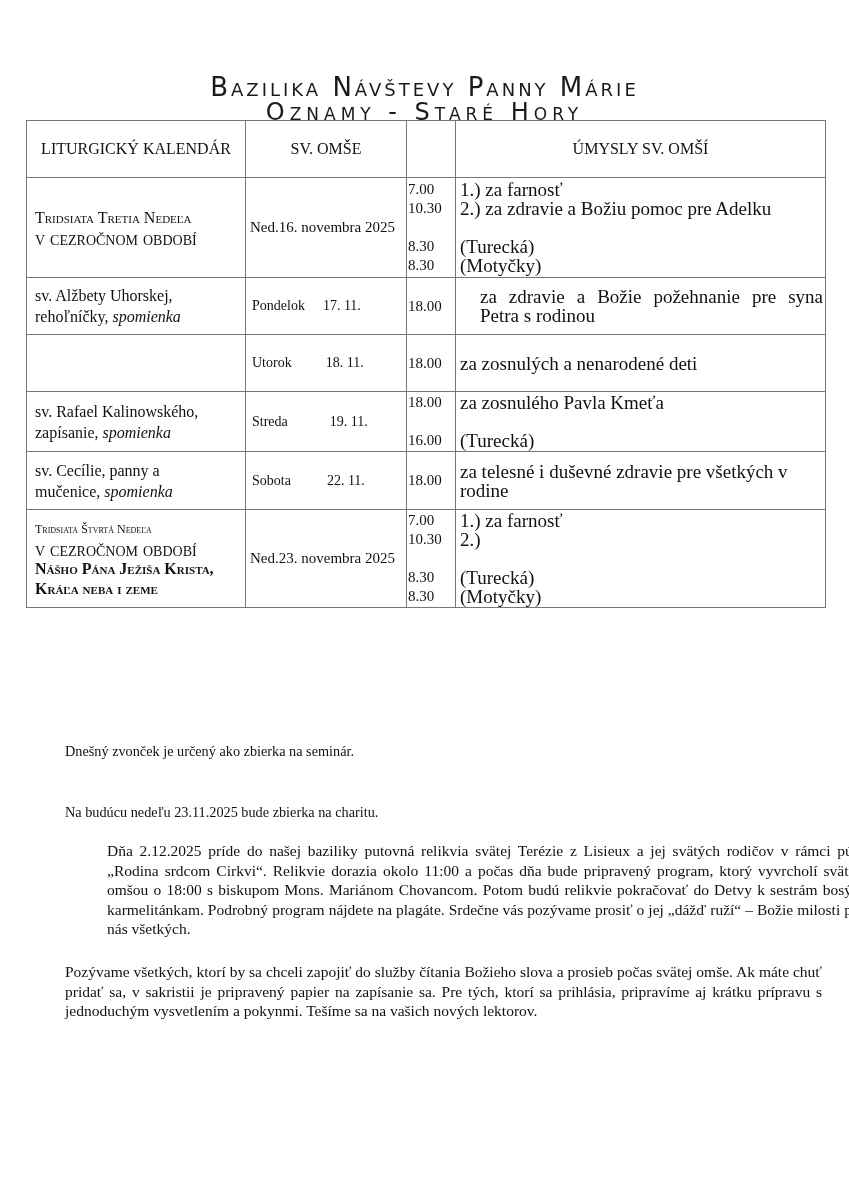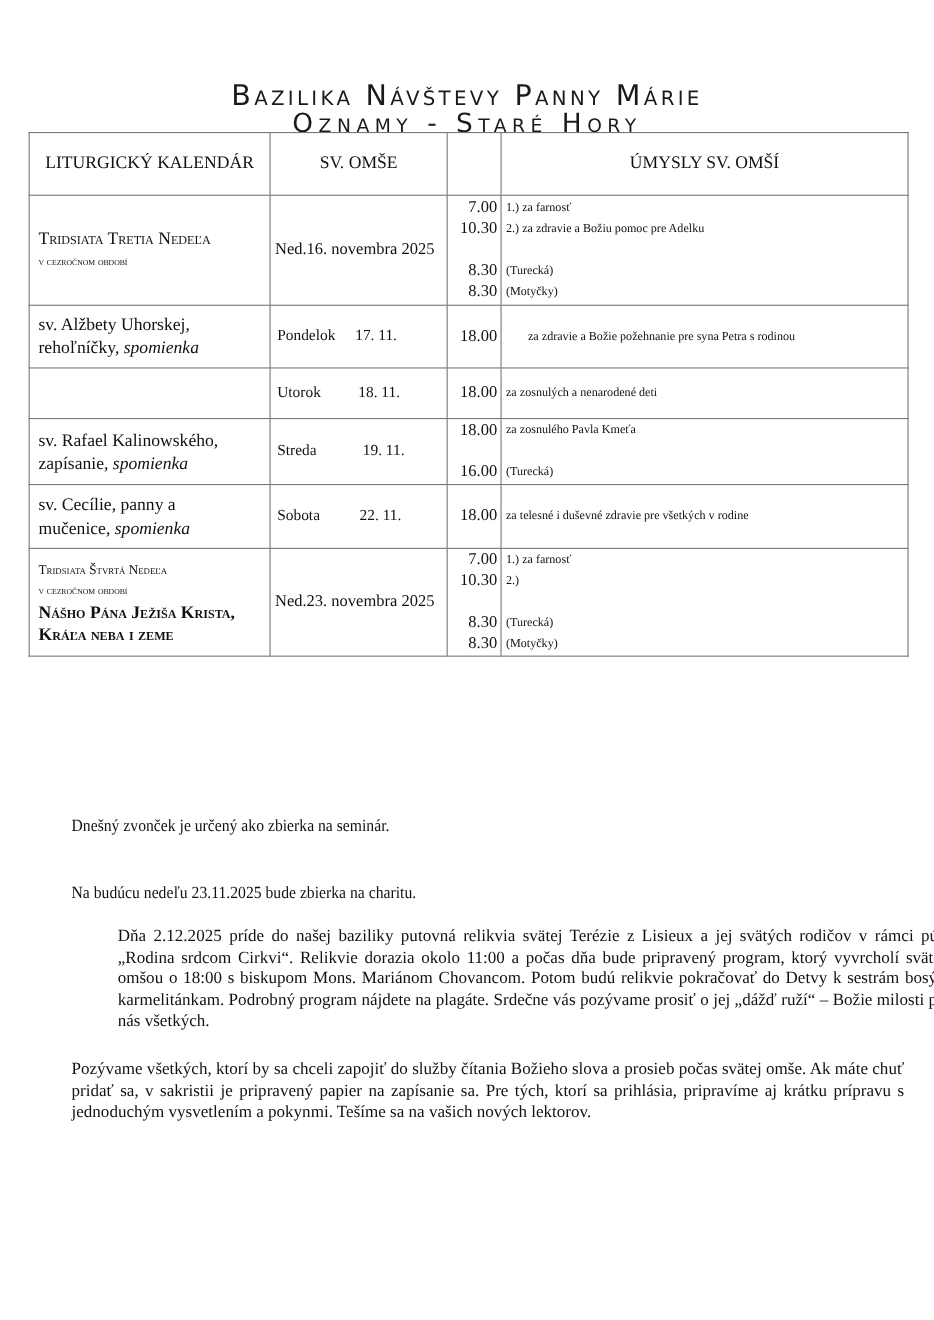--- a/index.html
+++ b/index.html
@@ -16,26 +16,26 @@
     position: absolute; left: 26px; top: 120px;
     border-collapse: collapse;
     font-family: "Liberation Serif", serif; font-size: 15px; color: #111;
     table-layout: fixed;
   }
   table.cal td, table.cal th { border: 1.3px solid #777; padding: 1px; vertical-align: middle; }
   th { font-weight: normal; font-size: 16px; }
   .c1 { width: 219px; } .c2 { width: 161px; } .c3 { width: 49px; } .c4 { width: 370px; }
 
   .feast { padding-left: 8px !important; line-height: 21px; font-size: 16px; }
-  .feast-sc { font-variant: small-caps; font-size: 10px; }
+  .feast-sc { font-variant: small-caps; font-size: 20px; }
   .feast-sc-bold { font-variant: small-caps; font-weight: bold; font-size: 16px; }
   .day { font-size: 14px; padding-left: 6px !important; white-space: pre; }
   .day-sun { font-size: 15px; padding-left: 4px !important; }
-  .times { text-align: right; padding-right: 3px !important; line-height: 19px; font-size: 15px; }
-  .intent { padding-left: 4px !important; padding-right: 2px !important; line-height: 19px; font-size: 11px; }
+  .times { padding-right: 3px !important; line-height: 19px; font-size: 15px; }
+  .intent { padding-left: 4px !important; padding-right: 2px !important; line-height: 19px; font-size: 19px; }
   .just { text-align: justify; text-align-last: left; margin-left: 20px; }
   .blank-line { height: 19px; }
 
   .notes {
     position: absolute; left: 65px; width: 757px;
     font-family: "Liberation Serif", serif; font-size: 15.5px; line-height: 19.5px; color: #111;
   }
   .notes p { margin: 0; text-align: justify; }
   .n1 { top: 741px; } .n2 { top: 802px; } .n3 { top: 841px; margin-left: 42px; } .n4 { top: 962px; }
   .cond { transform: scaleX(0.92); transform-origin: left; white-space: nowrap; }
@@ -90,21 +90,21 @@
     </td>
     <td class="day"><span>Pondelok</span><span style="display:inline-block;width:18px"></span><span>17. 11.</span></td>
     <td class="times">
           <div>18.00</div>
         </td>
     <td class="intent just">
           <div class="just">za zdravie a Božie požehnanie pre syna Petra s rodinou</div>
         </td>
   </tr>
 
-  <tr style="height:46px">
+  <tr style="height:57px">
     <td class="feast"></td>
     <td class="day"><span>Utorok</span><span style="display:inline-block;width:34px"></span><span>18. 11.</span></td>
     <td class="times">
           <div>18.00</div>
         </td>
     <td class="intent">
           <div>za zosnulých a nenarodené deti</div>
         </td>
   </tr>
 

